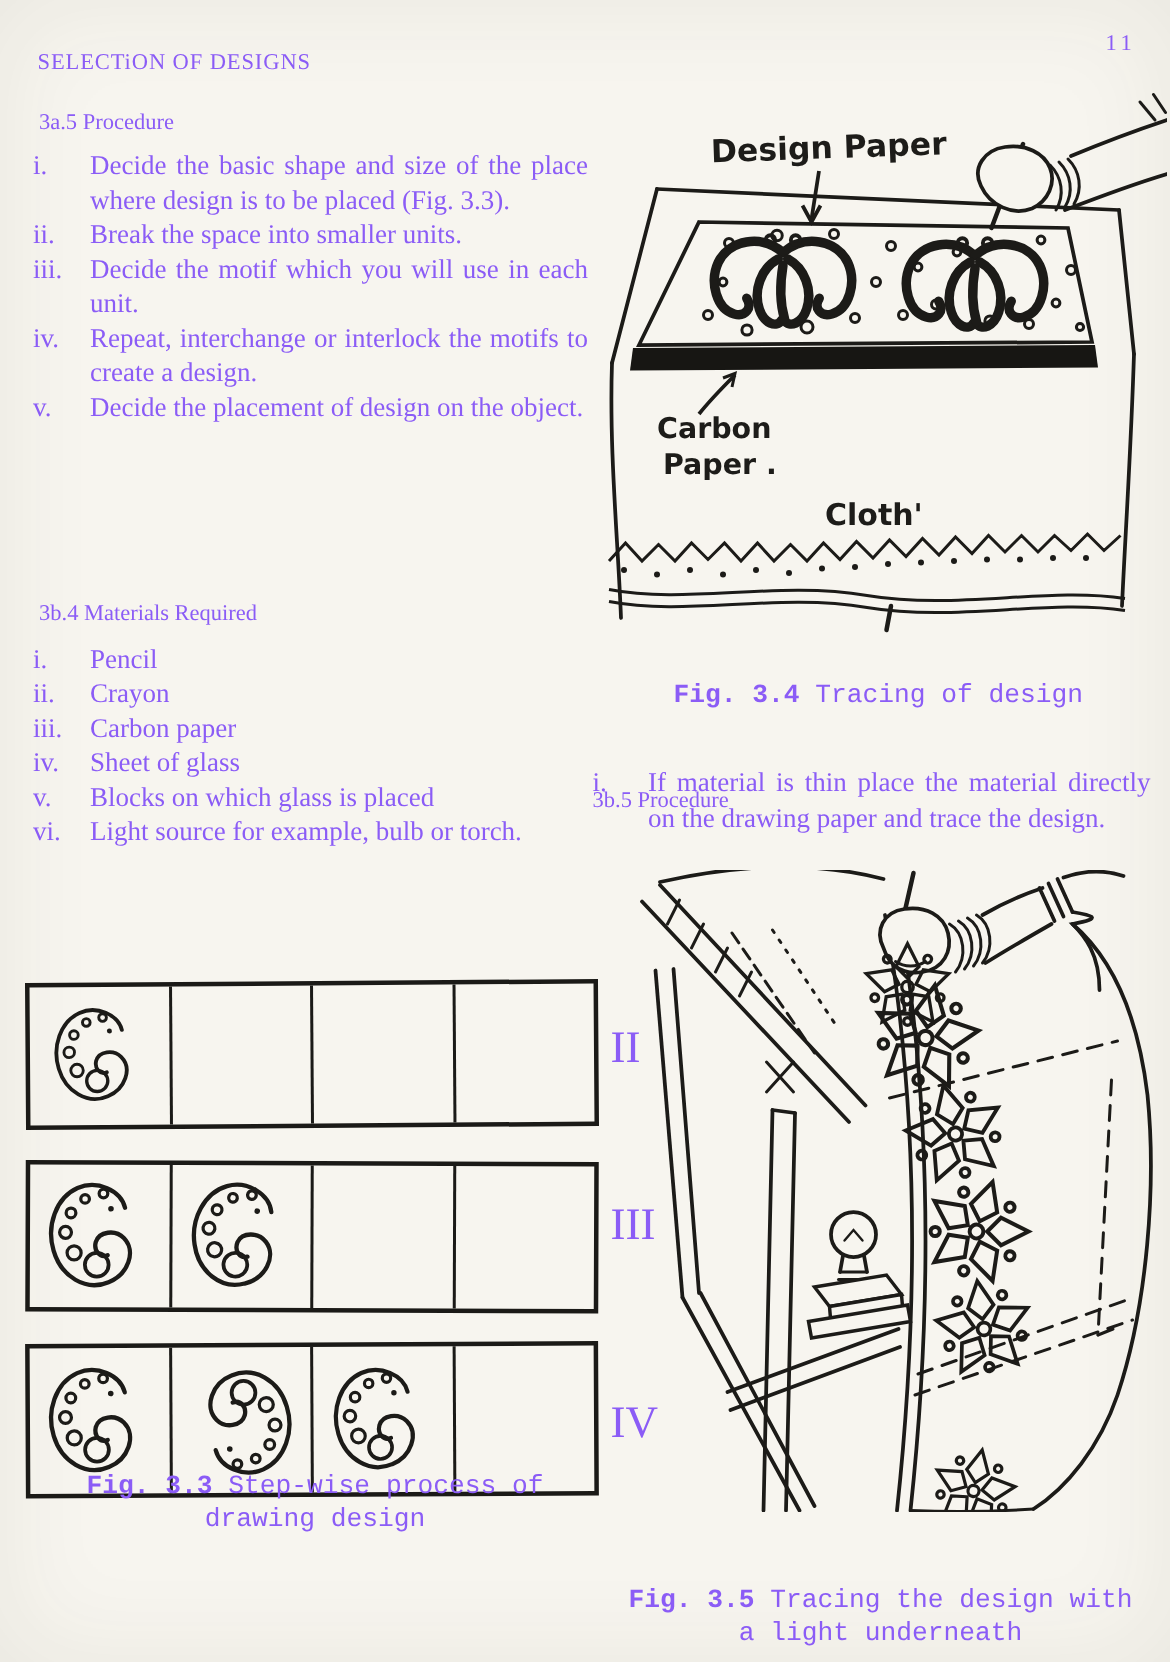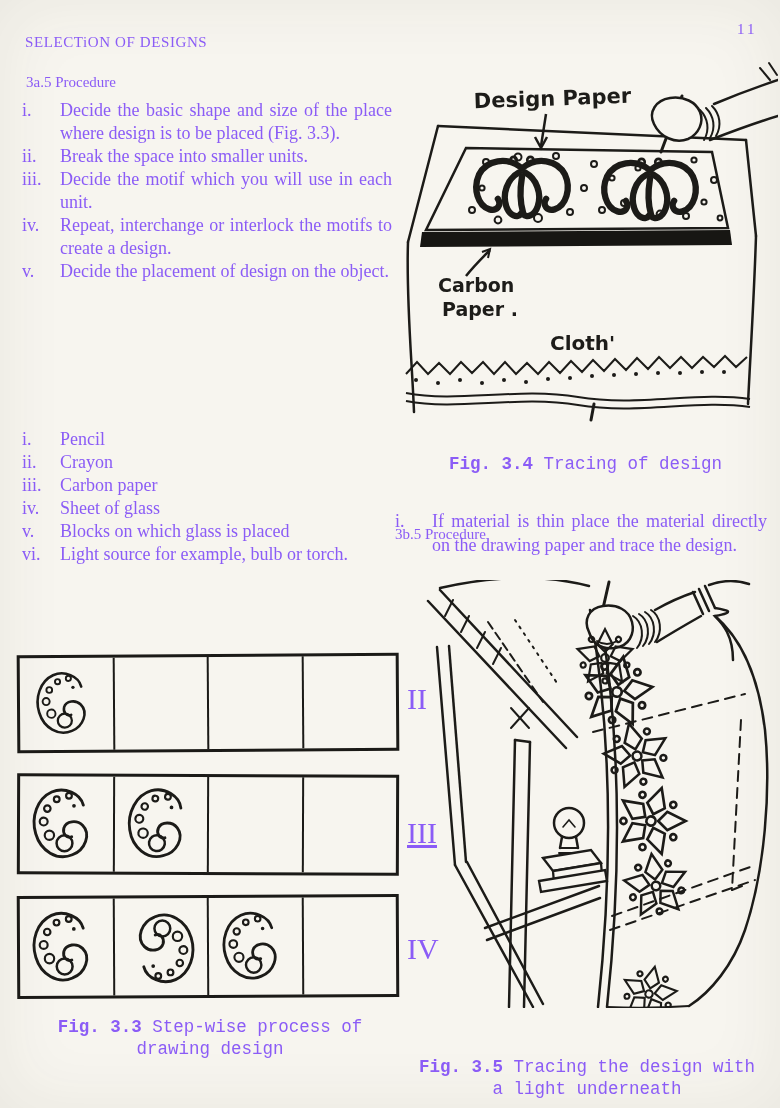--- a/index.html
+++ b/index.html
@@ -95,20 +95,21 @@
       <span class="num">iv.</span>
       <span class="txt">Repeat, interchange or interlock the motifs to create a design.</span>
     </div>
     <div class="li">
       <span class="num">v.</span>
       <span class="txt">Decide the placement of design on the object.</span>
     </div>
   </div>
 
 
+  <div class="shead" style="left:26px;top:397px;">3b.4 Materials Required</div>
 
   <div class="list" style="left:22px;top:428px;width:370px;">
     <div class="li">
       <span class="num">i.</span>
       <span class="txt">Pencil</span>
     </div>
     <div class="li">
       <span class="num">ii.</span>
       <span class="txt">Crayon</span>
     </div>
@@ -150,21 +151,21 @@
           </svg>
       </div>
       <div class="cell">
         <svg width="72" height="86" viewBox="0 0 100 110" style="transform:rotate(8deg)">
             <use href="#paisley"></use>
           </svg>
       </div>
       <div class="cell"></div>
       <div class="cell"></div>
     </div>
-    <span class="rn" style="top:164px;text-decoration:underline;">III</span>
+    <span class="rn" style="top:148px;">III</span>
 
     <div class="grow" style="top:243px;height:97px;transform:rotate(-0.3deg);">
       <div class="cell">
         <svg width="72" height="88" viewBox="0 0 100 110">
             <use href="#paisley"></use>
           </svg>
       </div>
       <div class="cell rot180">
         <svg width="72" height="88" viewBox="0 0 100 110">
             <use href="#paisley"></use>
@@ -173,21 +174,21 @@
       <div class="cell">
         <svg width="70" height="86" viewBox="0 0 100 110">
             <use href="#paisley"></use>
           </svg>
       </div>
       <div class="cell"></div>
     </div>
     <span class="rn" style="top:280px;">IV</span>
   </div>
 
-  <div class="cap" style="left:15px;top:1016px;width:390px;">
+  <div class="cap" style="left:15px;top:980px;width:390px;">
     <div class="inner" style="width:352px;">
       <b>Fig. 3.3</b><span> Step-wise process of drawing design</span>
     </div>
   </div>
 
   <svg class="figsvg" style="left:398px;top:60px;" width="380" height="390" viewBox="0 0 380 390">
     <g fill="none" stroke="#1c1b18" stroke-width="2.5" stroke-linecap="round">
 
       <path d="M40,66 L348,80"></path>
       <path d="M40,66 L10,182"></path>

